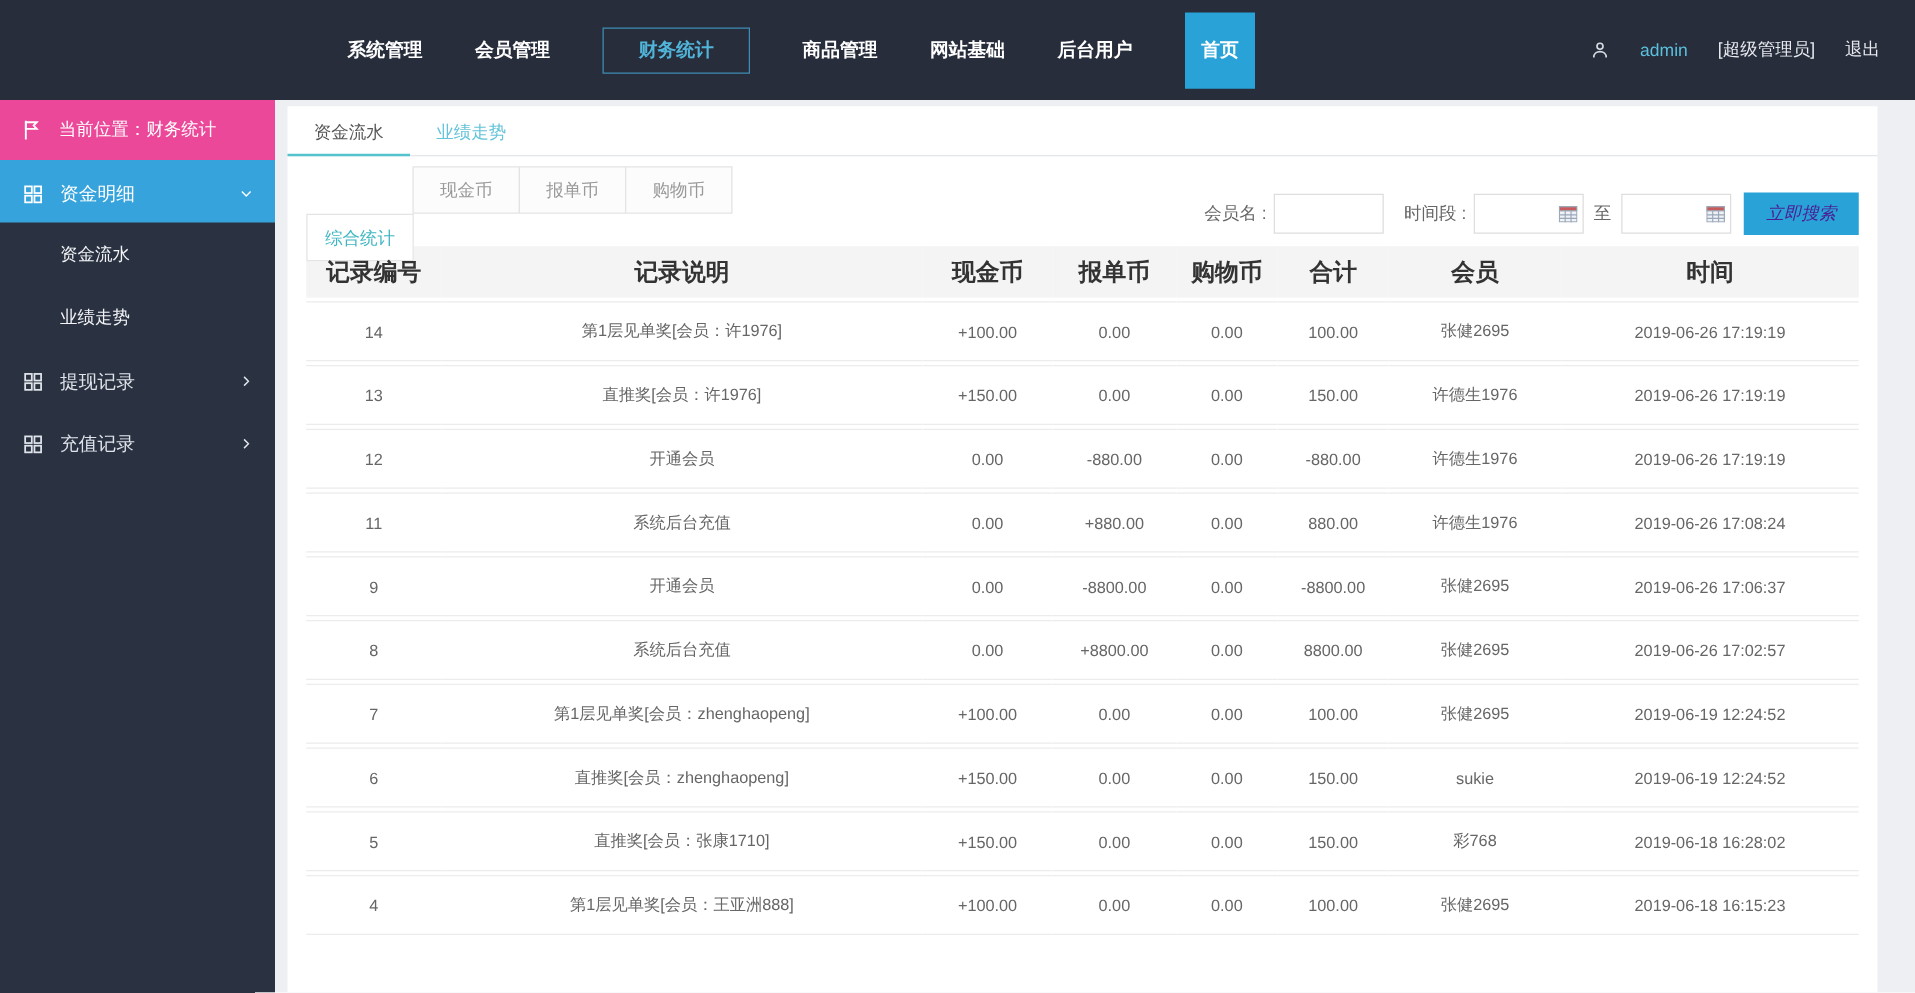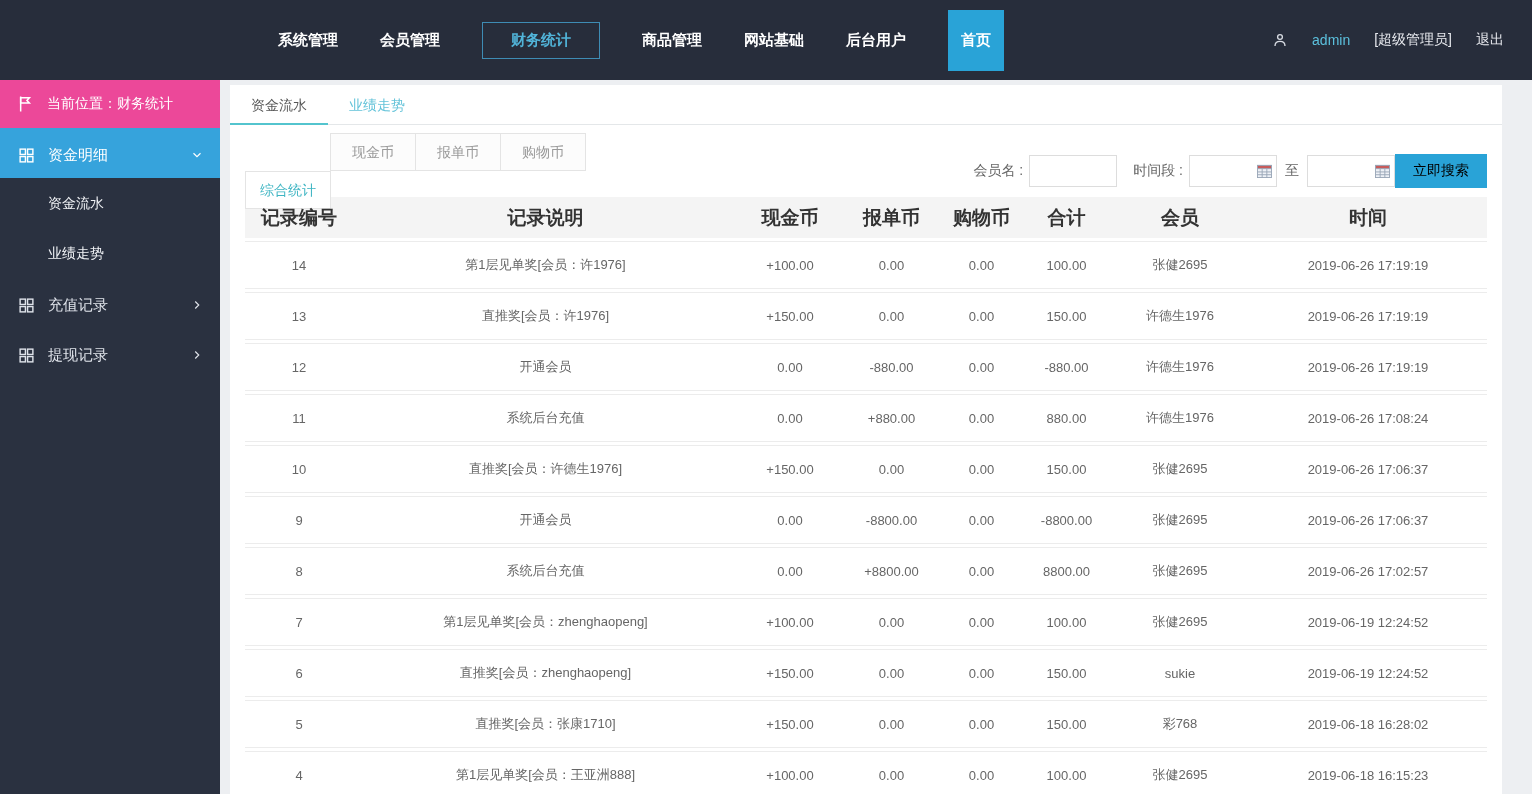--- a/index.html
+++ b/index.html
@@ -41,21 +41,21 @@
   .subtab:first-child { margin-left:0;margin-top:38px; }
   .subtab.active { background:#fff; color:#3eb5c3; }
   .search { display:flex; align-items:center; font-size:14px; color:#666; }
   .search label { margin-right:6px; white-space:nowrap; }
   .txt-input { width:88px; height:32px; border:1px solid #ddd; background:#fff; outline:none; padding:0 6px; font-size:13px; }
   .member-input { margin-right:16px; }
   .date-wrap { position:relative; display:inline-block; }
   .date-wrap .txt-input { padding-right:22px; }
   .cal-icon { position:absolute; right:5px; top:9px; pointer-events:none; }
   .to-label { margin:0 8px; }
-  .search-btn { width:92px; height:34px; background:#29a3d7; color:#000000; border:none; font-size:14px; cursor:pointer; }
+  .search-btn { margin-left:10px; width:92px; height:34px; background:#29a3d7; color:#4c1d95; border:none; font-size:14px; cursor:pointer;font-style:italic; }
 
   
   table { width:100%; border-collapse:separate; border-spacing:0 3px; margin-top:4px; table-layout:fixed; }
   th { height:41px; background:#f4f4f4; color:#333; font-size:19px; font-weight:bold; text-align:center; }
   td { height:48px; background:#fff; color:#666; font-size:13px; text-align:center;
        border-top:1px solid #ececec; border-bottom:1px solid #ececec; white-space:nowrap; overflow:hidden; }
 </style>
 </head>
 <body>
 
@@ -111,35 +111,35 @@
       <div class="submenu-item">业绩走势</div>
       <div class="menu-item">
         <svg class="mi" width="17" height="17" viewBox="0 0 24 24">
           <g fill="none" stroke="currentColor" stroke-width="2">
             <rect x="3" y="3" width="7.5" height="7.5"></rect>
             <rect x="13.5" y="3" width="7.5" height="7.5"></rect>
             <rect x="3" y="13.5" width="7.5" height="7.5"></rect>
             <rect x="13.5" y="13.5" width="7.5" height="7.5"></rect>
           </g>
         </svg>
-        <span class="menu-label">充值记录</span>
+        <span class="menu-label">提现记录</span>
         <svg class="chev" width="14" height="14" viewBox="0 0 24 24">
           <polyline points="9,6 15,12 9,18" fill="none" stroke="currentColor" stroke-width="2"></polyline>
         </svg>
       </div>
       <div class="menu-item">
         <svg class="mi" width="17" height="17" viewBox="0 0 24 24">
           <g fill="none" stroke="currentColor" stroke-width="2">
             <rect x="3" y="3" width="7.5" height="7.5"></rect>
             <rect x="13.5" y="3" width="7.5" height="7.5"></rect>
             <rect x="3" y="13.5" width="7.5" height="7.5"></rect>
             <rect x="13.5" y="13.5" width="7.5" height="7.5"></rect>
           </g>
         </svg>
-        <span class="menu-label">提现记录</span>
+        <span class="menu-label">充值记录</span>
         <svg class="chev" width="14" height="14" viewBox="0 0 24 24">
           <polyline points="9,6 15,12 9,18" fill="none" stroke="currentColor" stroke-width="2"></polyline>
         </svg>
       </div>
     </div>
 </div>
 
 <div class="content">
   <div class="tabbar" id="tabbar">
       <div class="tab active">资金流水</div>
@@ -239,30 +239,20 @@
             <td>11</td>
             <td>系统后台充值</td>
             <td>0.00</td>
             <td>+880.00</td>
             <td>0.00</td>
             <td>880.00</td>
             <td>许德生1976</td>
             <td>2019-06-26 17:08:24</td>
           </tr>
           <tr>
-            <td>10</td>
-            <td>直推奖[会员：许德生1976]</td>
-            <td>+150.00</td>
-            <td>0.00</td>
-            <td>0.00</td>
-            <td>150.00</td>
-            <td>张健2695</td>
-            <td>2019-06-26 17:06:37</td>
-          </tr>
-          <tr>
             <td>9</td>
             <td>开通会员</td>
             <td>0.00</td>
             <td>-8800.00</td>
             <td>0.00</td>
             <td>-8800.00</td>
             <td>张健2695</td>
             <td>2019-06-26 17:06:37</td>
           </tr>
           <tr>

